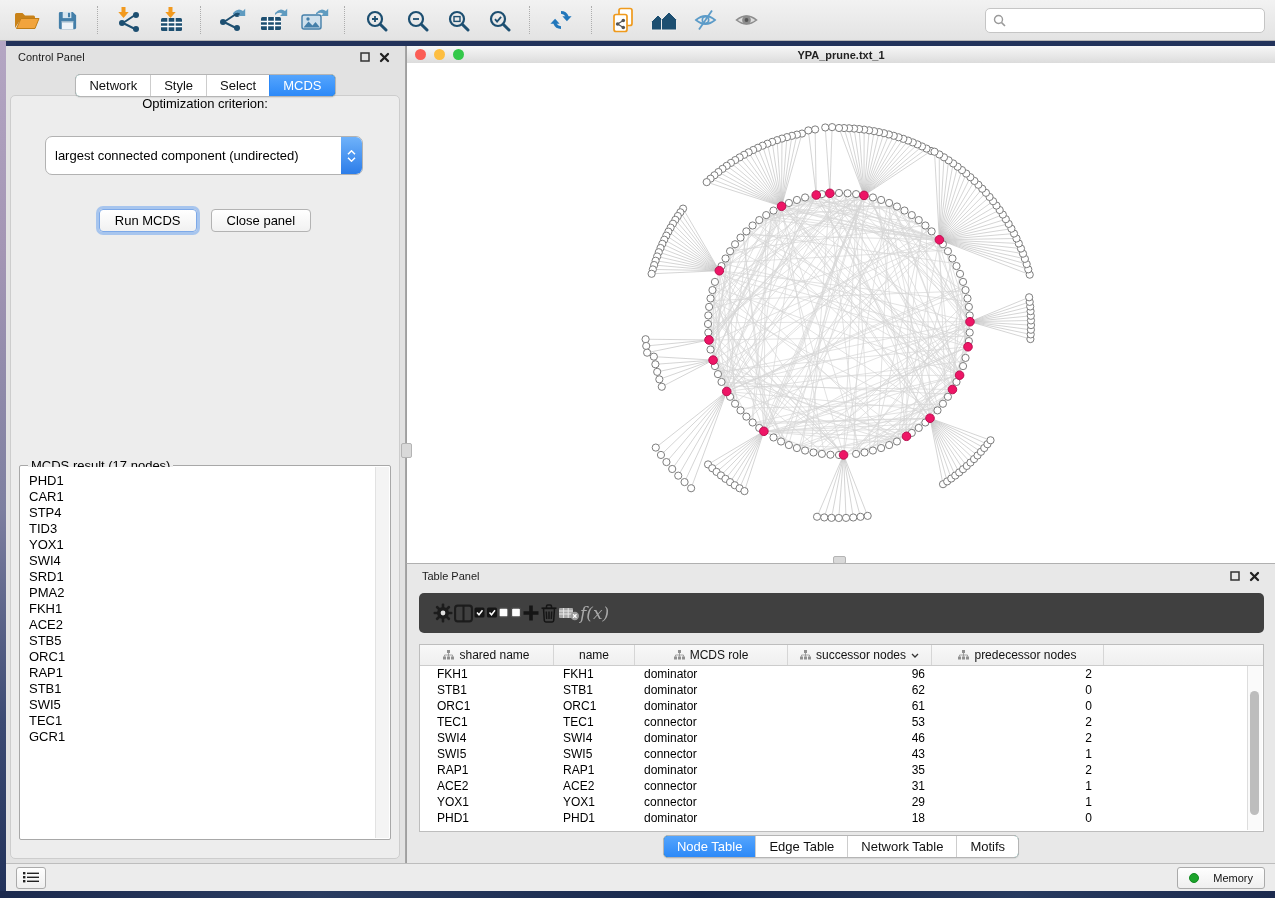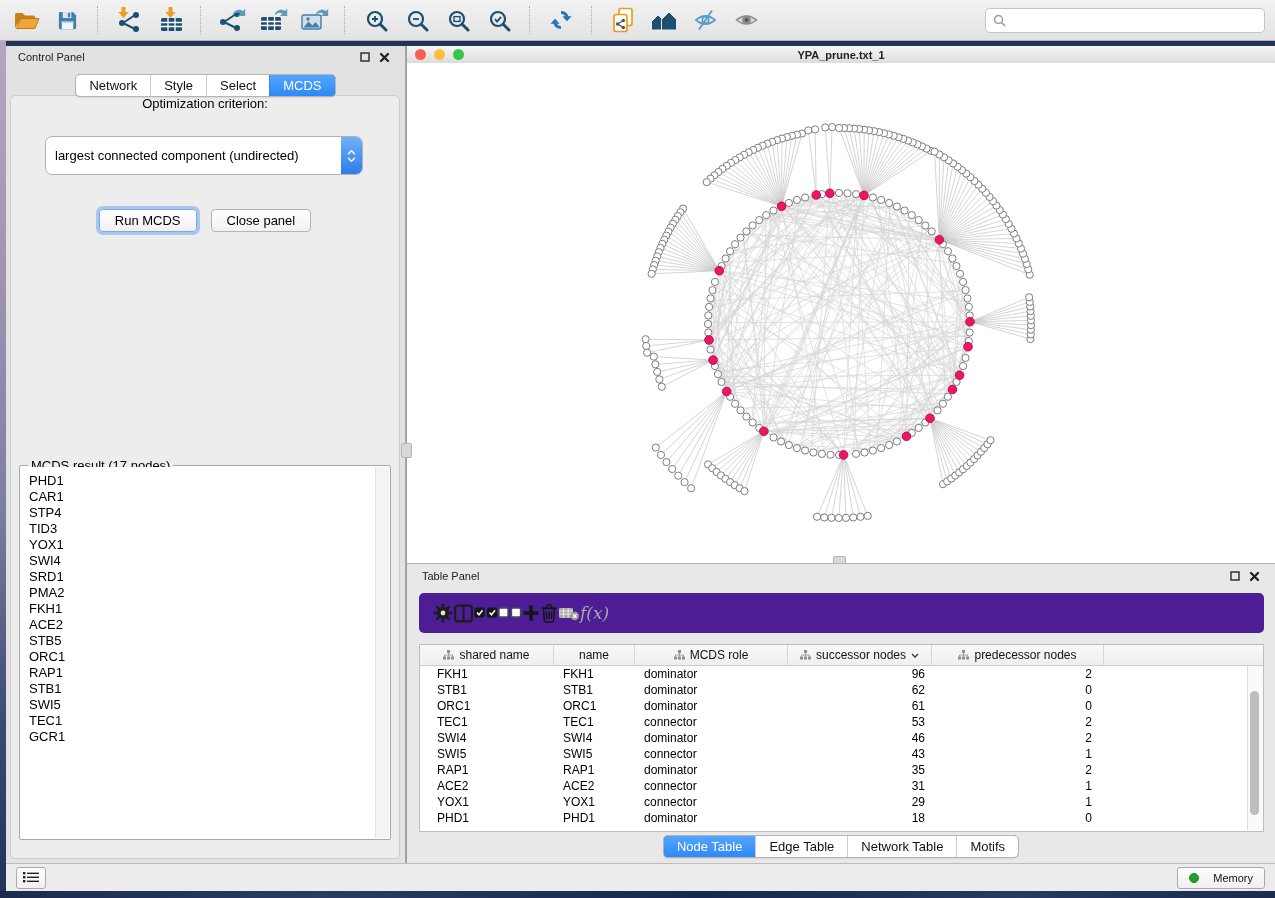--- a/index.html
+++ b/index.html
@@ -58,21 +58,21 @@
   .nw-titlebar{height:17px;background:linear-gradient(#f7f7f7,#dcdcdc);border-bottom:1px solid #b1b1b1;
     position:relative;display:flex;align-items:center;}
   .traffic{display:flex;gap:8px;padding-left:8px;z-index:2;}
   .light{width:11px;height:11px;border-radius:50%;box-sizing:border-box;}
   .nw-title{position:absolute;left:0;right:0;text-align:center;font-size:11px;font-weight:700;color:#222;}
   .nw-canvas{position:absolute;left:0;top:17px;right:0;bottom:0;background:#fff;overflow:hidden;}
   
   .table-panel{position:absolute;left:406px;top:563px;width:869px;height:300px;background:#e8e8e8;
     border-left:1px solid #9f9f9f;border-top:1px solid #b0b0b0;box-sizing:border-box;}
   .tp-header{height:24px;display:flex;align-items:center;padding:0 15px;}
-  .tp-toolbar{position:absolute;left:12px;top:29px;width:845px;height:40px;background:#4c1d95;
+  .tp-toolbar{position:absolute;left:12px;top:29px;width:845px;height:40px;background:#404040;
     border-radius:5px;display:flex;align-items:center;padding:0 14px;box-sizing:border-box;}
   .tp-icon{display:flex;align-items:center;justify-content:center;}
   .fx{font-family:"DejaVu Serif","Liberation Serif",serif;font-style:italic;font-size:17px;color:#a9a9a9;}
   .node-table{position:absolute;left:12px;top:80px;width:845px;height:188px;background:#fff;
     border:1px solid #bdbdbd;box-sizing:border-box;overflow:hidden;}
   .nt-header{display:flex;height:20px;background:linear-gradient(#f8f8f8,#efefef);border-bottom:1px solid #cccccc;}
   .nt-hcell{display:flex;align-items:center;justify-content:center;gap:5px;font-size:12px;color:#111;
     border-right:1px solid #d6d6d6;box-sizing:border-box;}
   .c0{width:134px;}.c1{width:81px;}.c2{width:153px;}.c3{width:144px;}.c4{width:172px;}
   .c5{flex:1;border-right:none;}

